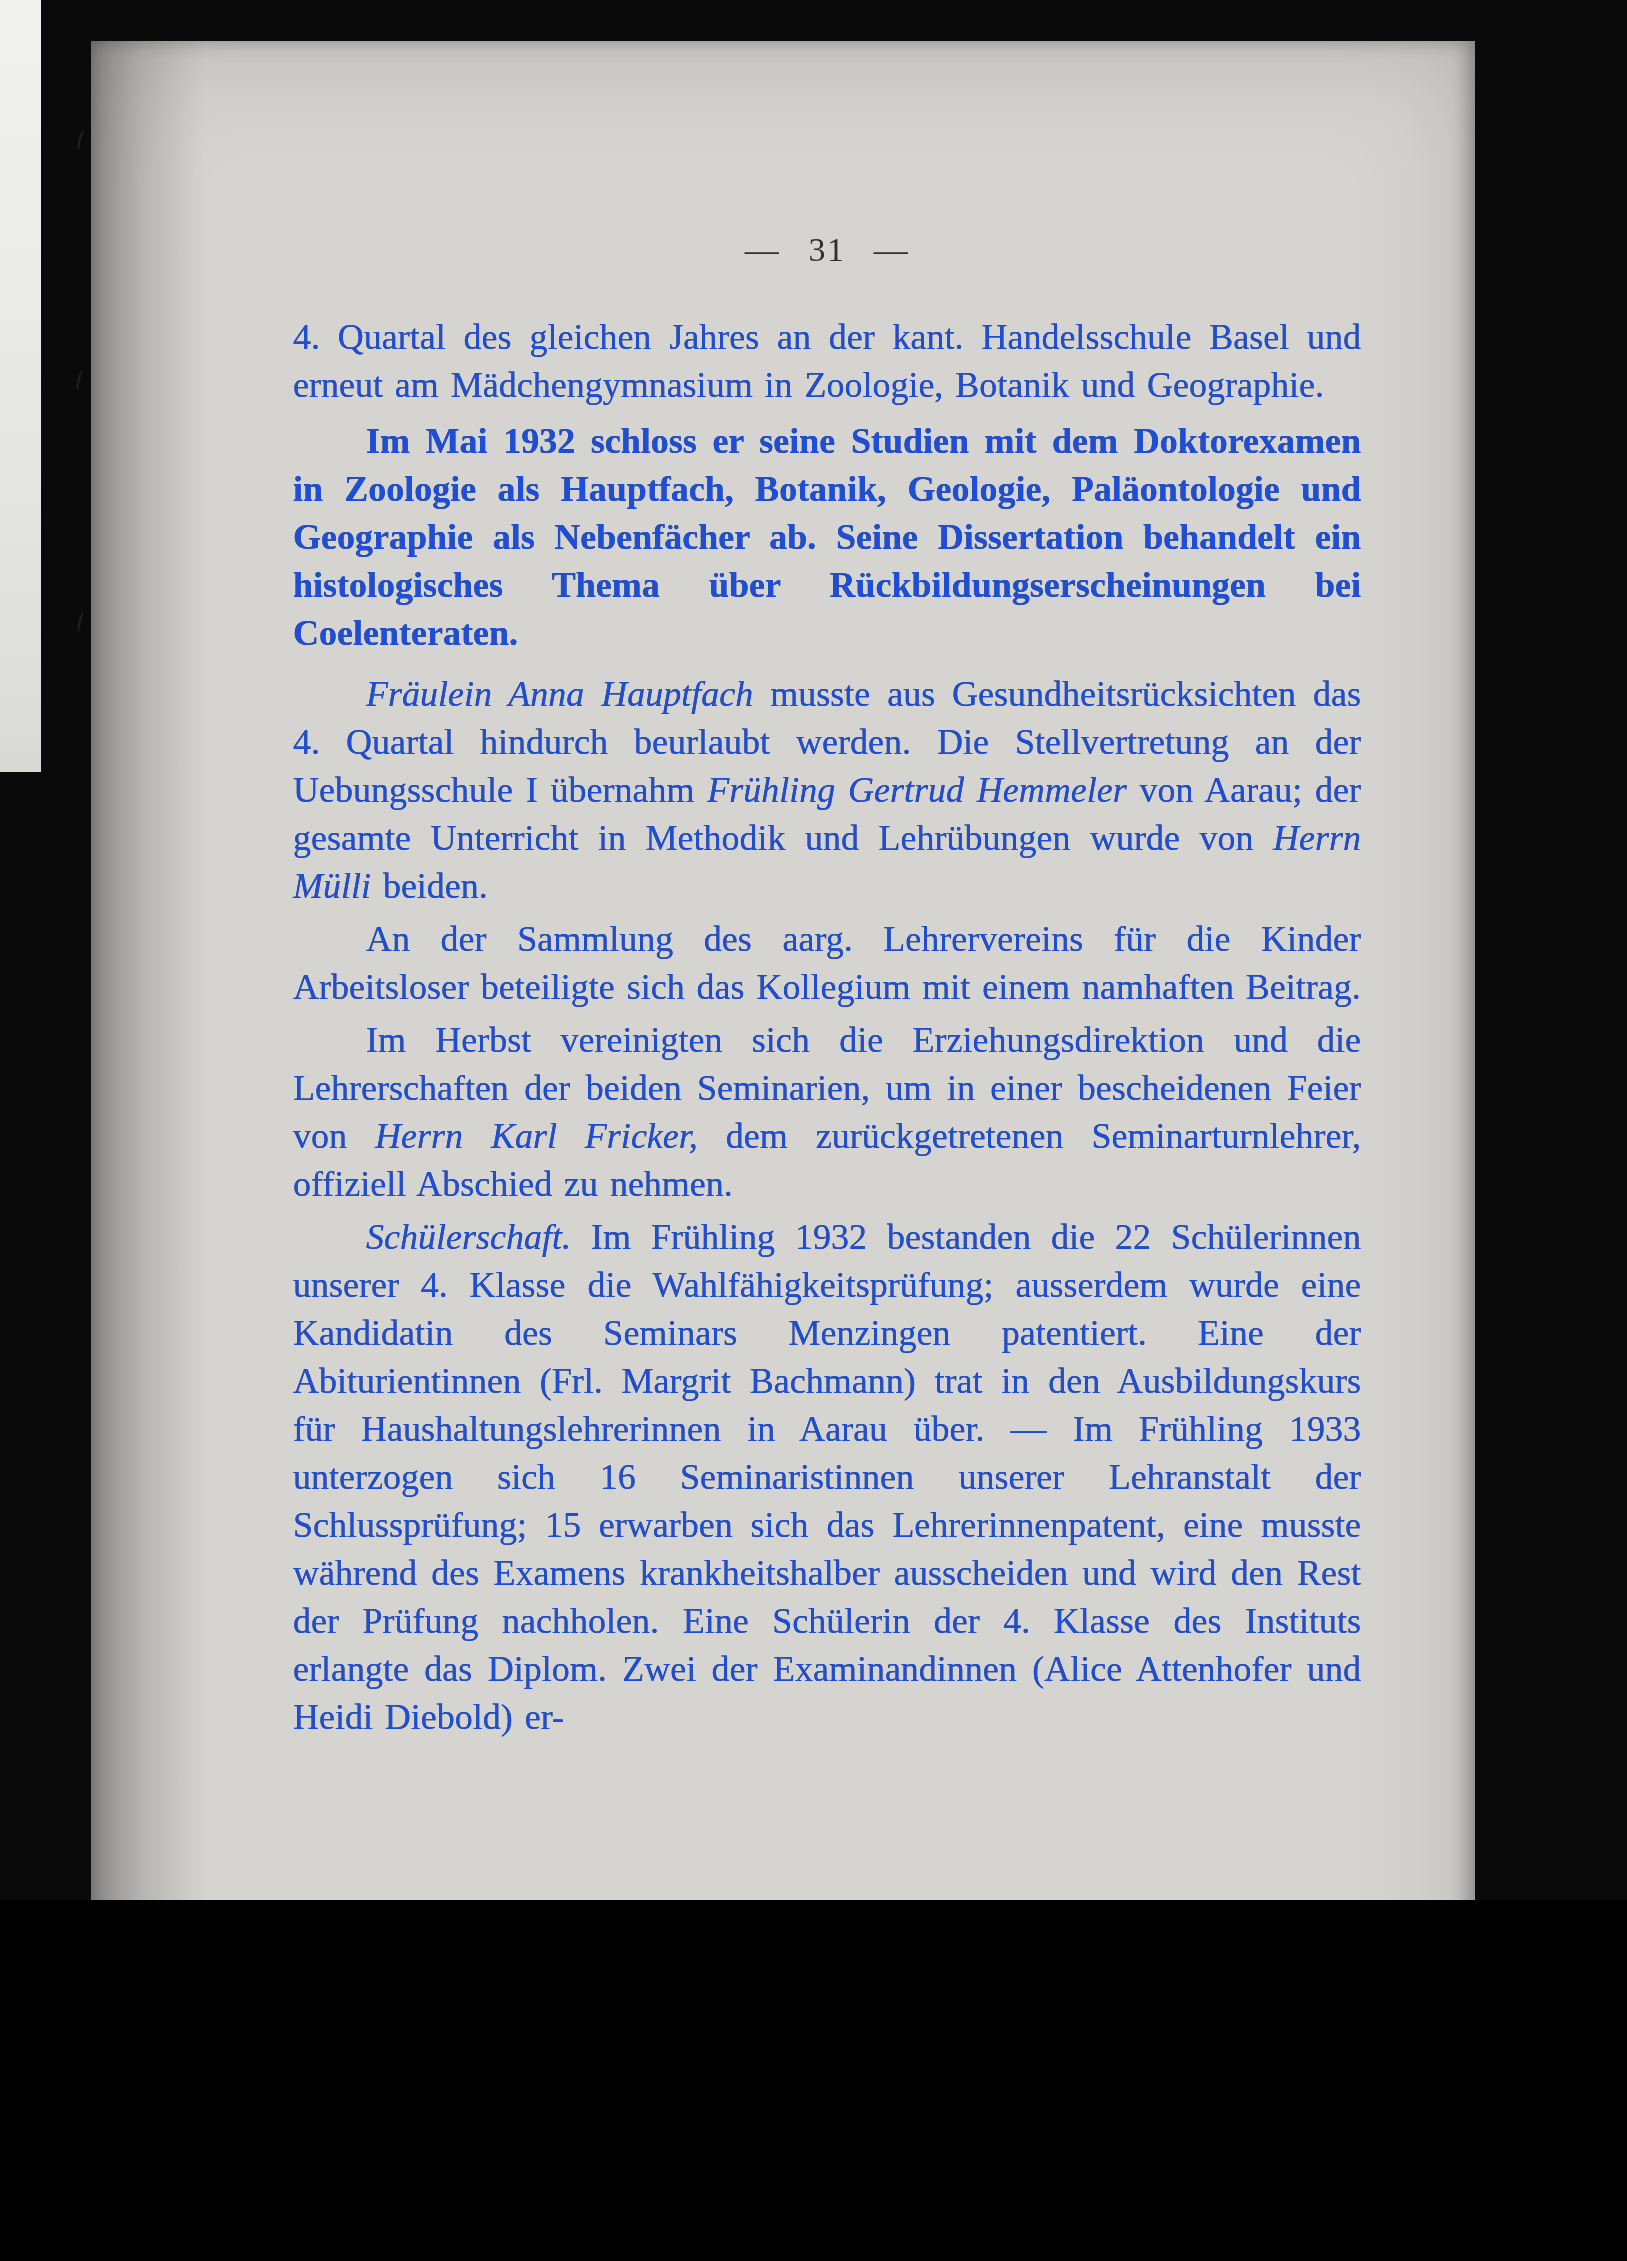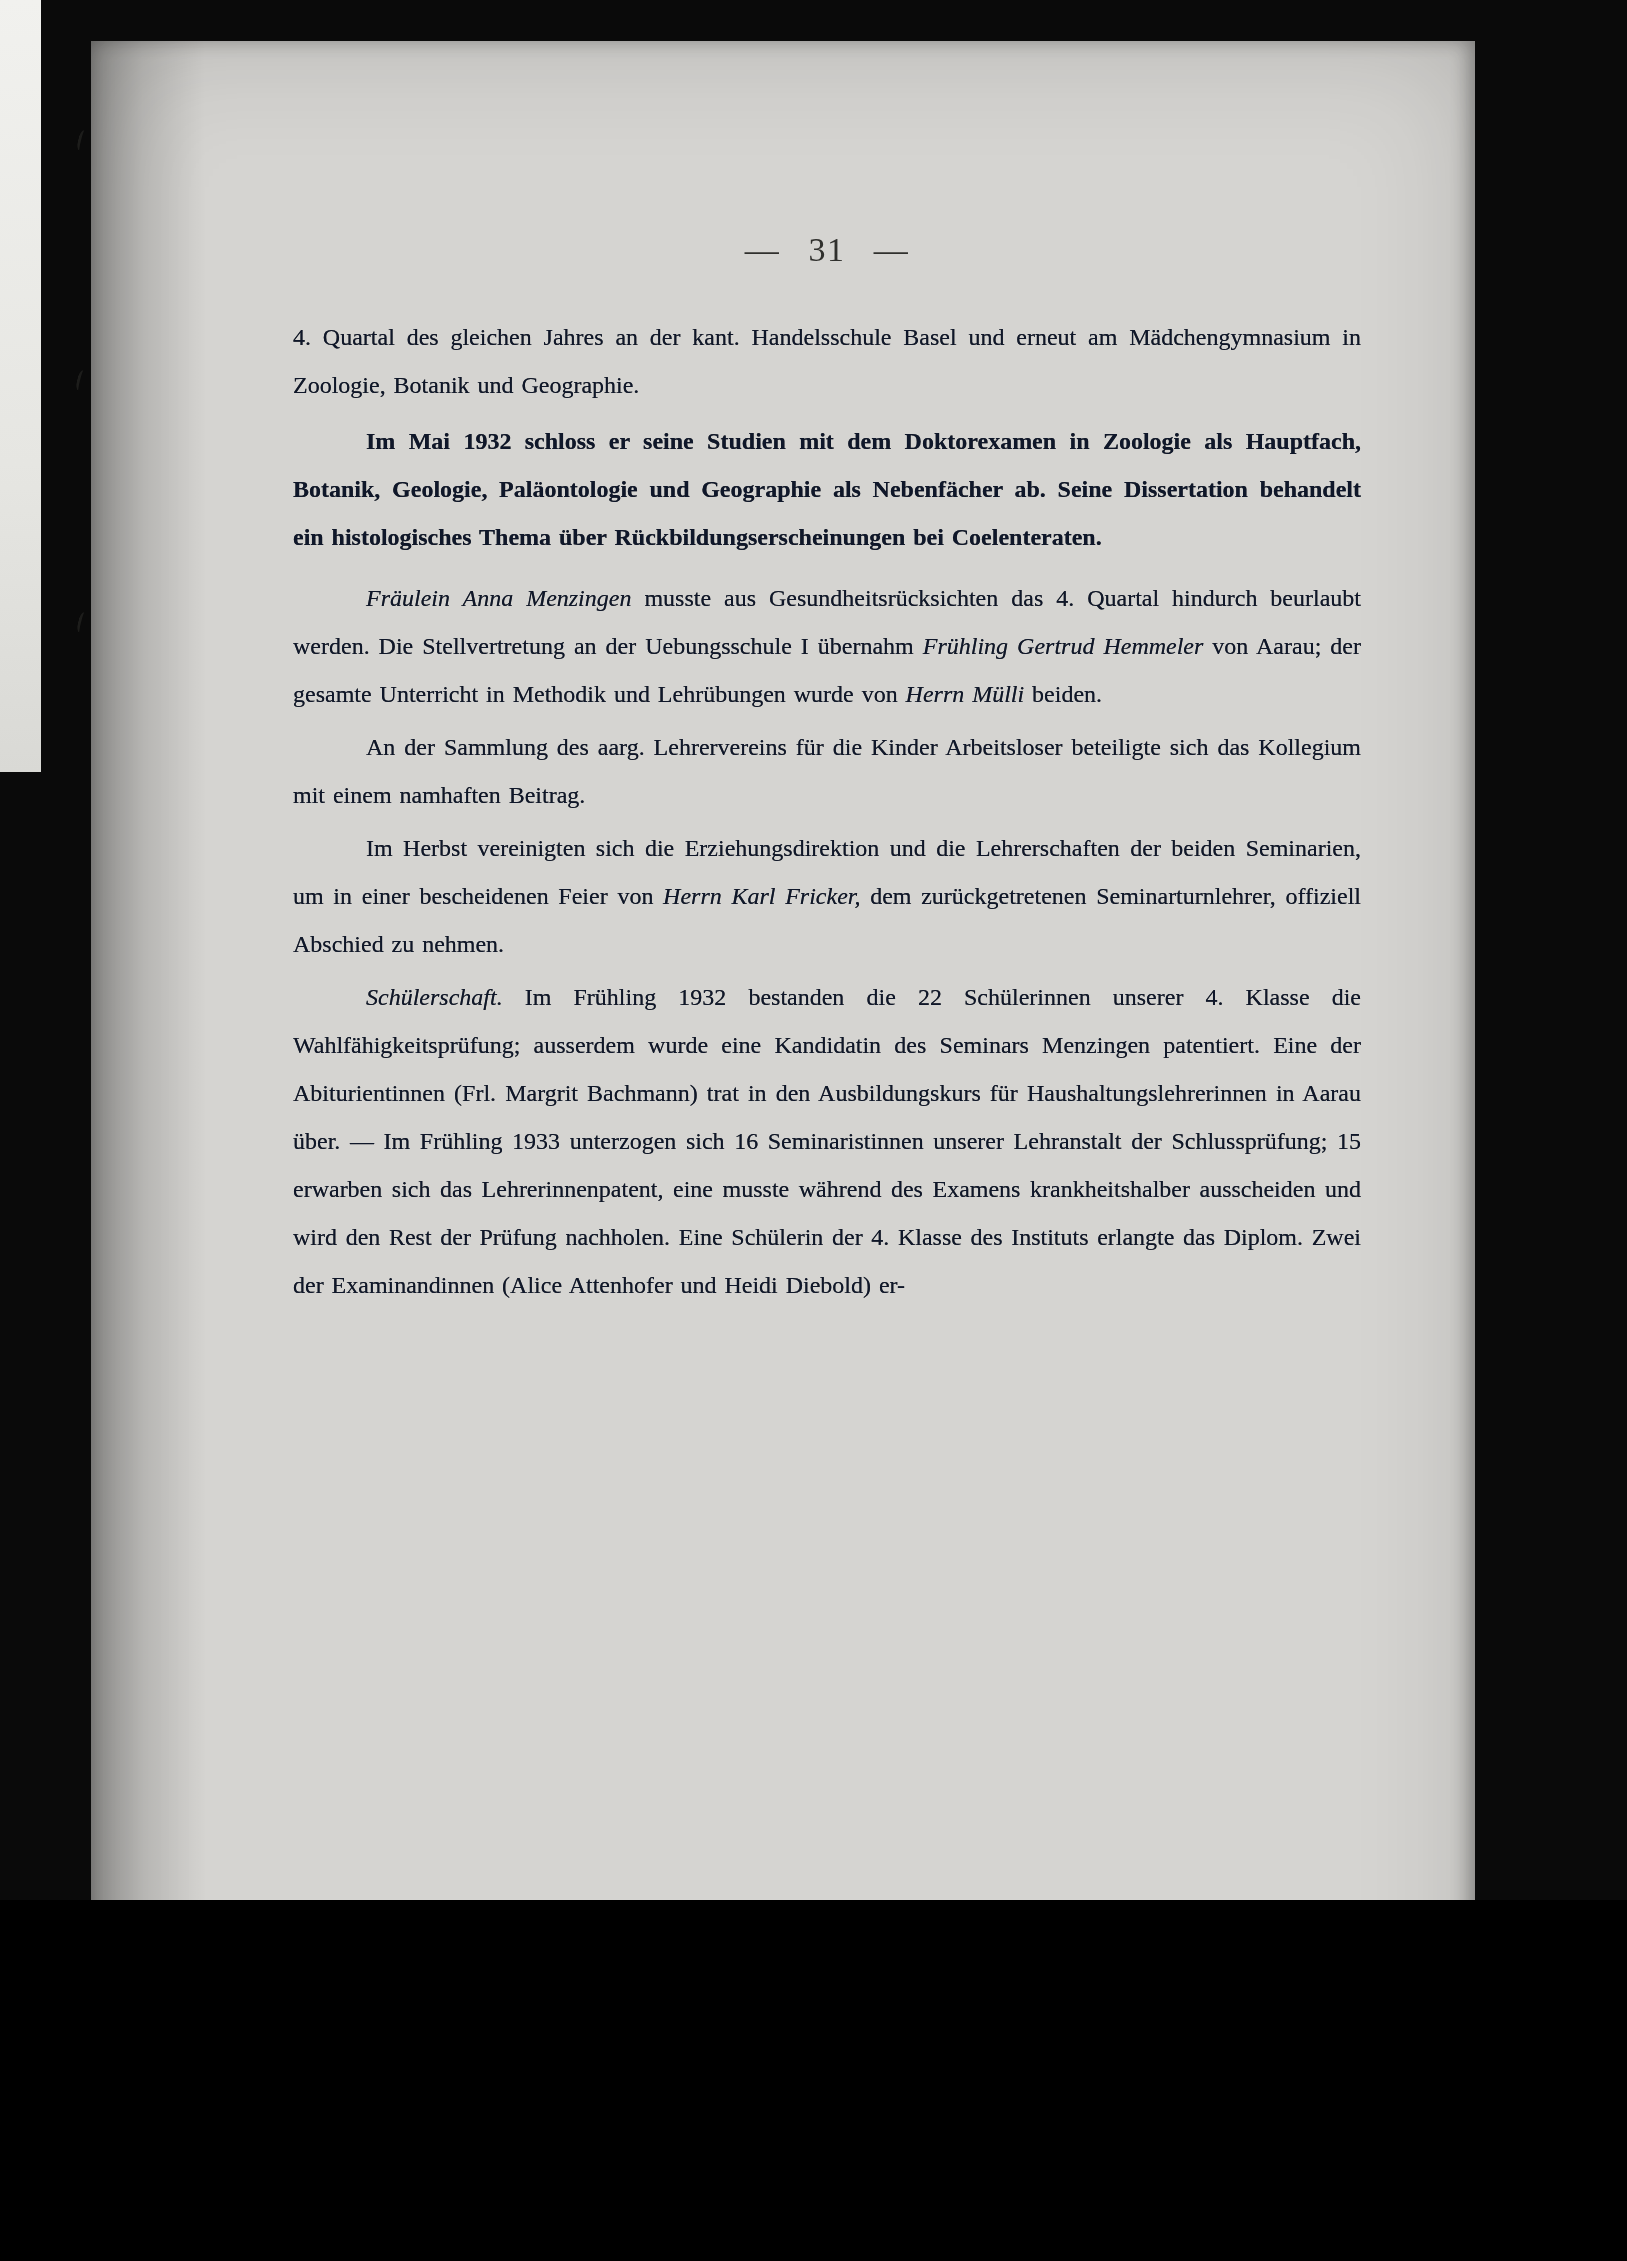--- a/index.html
+++ b/index.html
@@ -68,23 +68,23 @@
     width: 1068px;
     text-align: center;
     font-size: 34px;
     color: #30302d;
     letter-spacing: 1.6px;
     word-spacing: 18px;
   }
   .page-text {
     position: absolute; left: 202px; top: 272px;
     width: 1068px;
-    font-size: 24px;
+    font-size: 36px;
     line-height: 48px;
-    color: #0f172a;
+    color: #1d4ed8;
     text-align: justify;
     word-spacing: 0.08em;
     text-shadow: 0 0 0.6px rgba(45,45,42,0.85);
   }
   .page-text p { margin: 0; padding: 0; text-indent: 73px; }
   .page-text p:first-child { text-indent: 0; }
   .page-text p:nth-child(2) { margin-top: 8.1px; font-weight: bold; }
   .page-text p:nth-child(3) { margin-top: 13px; }
   .page-text p:nth-child(4) { margin-top: 4.9px; }
   .page-text p:nth-child(5) { margin-top: 4.9px; }
@@ -103,21 +103,21 @@
   <div class="margin-mark mark-1"></div>
   <div class="margin-mark mark-2"></div>
   <div class="margin-mark mark-3"></div>
 
   <div class="page">
     <div class="spine-shadow"></div>
     <div class="page-number">— 31 —</div>
     <div class="page-text">
         <p><span>4. Quartal des gleichen Jahres an der kant. Handelsschule Basel und erneut am Mädchengymnasium in Zoologie, Botanik und Geographie.</span></p>
         <p><span>Im Mai 1932 schloss er seine Studien mit dem Doktorexamen in Zoologie als Hauptfach, Botanik, Geologie, Paläontologie und Geographie als Nebenfächer ab. Seine Dissertation behandelt ein histologisches Thema über Rückbildungserscheinungen bei Coelenteraten.</span></p>
-        <p><span class="it">Fräulein Anna Menzingen</span><span> musste aus Gesundheitsrücksichten das 4. Quartal hindurch beurlaubt werden. Die Stellvertretung an der Uebungsschule I übernahm </span><span class="it">Frühling Gertrud Hemmeler</span><span> von Aarau; der gesamte Unterricht in Methodik und Lehrübungen wurde von </span><span class="it">Herrn Mülli</span><span> beiden.</span></p>
+        <p><span class="it">Fräulein Anna Hauptfach</span><span> musste aus Gesundheitsrücksichten das 4. Quartal hindurch beurlaubt werden. Die Stellvertretung an der Uebungsschule I übernahm </span><span class="it">Frühling Gertrud Hemmeler</span><span> von Aarau; der gesamte Unterricht in Methodik und Lehrübungen wurde von </span><span class="it">Herrn Mülli</span><span> beiden.</span></p>
         <p><span>An der Sammlung des aarg. Lehrervereins für die Kinder Arbeitsloser beteiligte sich das Kollegium mit einem namhaften Beitrag.</span></p>
         <p><span>Im Herbst vereinigten sich die Erziehungsdirektion und die Lehrerschaften der beiden Seminarien, um in einer bescheidenen Feier von </span><span class="it">Herrn Karl Fricker,</span><span> dem zurückgetretenen Seminarturnlehrer, offiziell Abschied zu nehmen.</span></p>
         <p><span class="it">Schülerschaft.</span><span> Im Frühling 1932 bestanden die 22 Schülerinnen unserer 4. Klasse die Wahlfähigkeitsprüfung; ausserdem wurde eine Kandidatin des Seminars Menzingen patentiert. Eine der Abiturientinnen (Frl. Margrit Bachmann) trat in den Ausbildungskurs für Haushaltungslehrerinnen in Aarau über. — Im Frühling 1933 unterzogen sich 16 Seminaristinnen unserer Lehranstalt der Schlussprüfung; 15 erwarben sich das Lehrerinnenpatent, eine musste während des Examens krankheitshalber ausscheiden und wird den Rest der Prüfung nachholen. Eine Schülerin der 4. Klasse des Instituts erlangte das Diplom. Zwei der Examinandinnen (Alice Attenhofer und Heidi Diebold) er-</span></p>
       </div>
   </div>
 
   <div class="bottom-curl"></div>
 </div>
 
 

